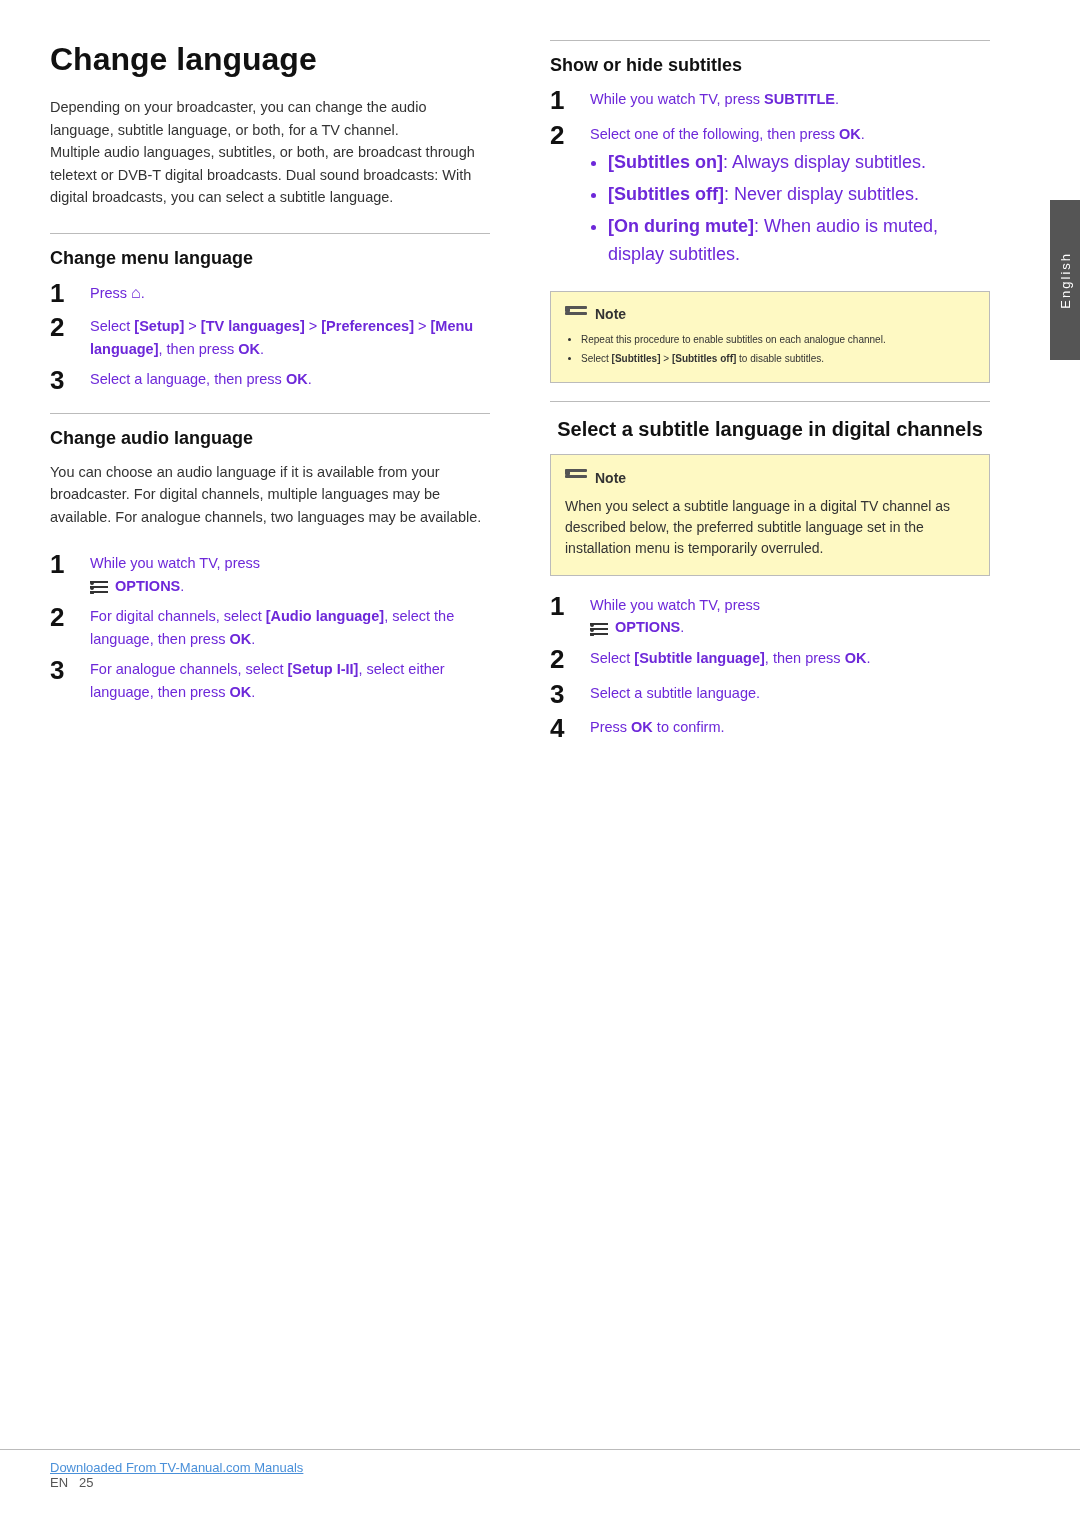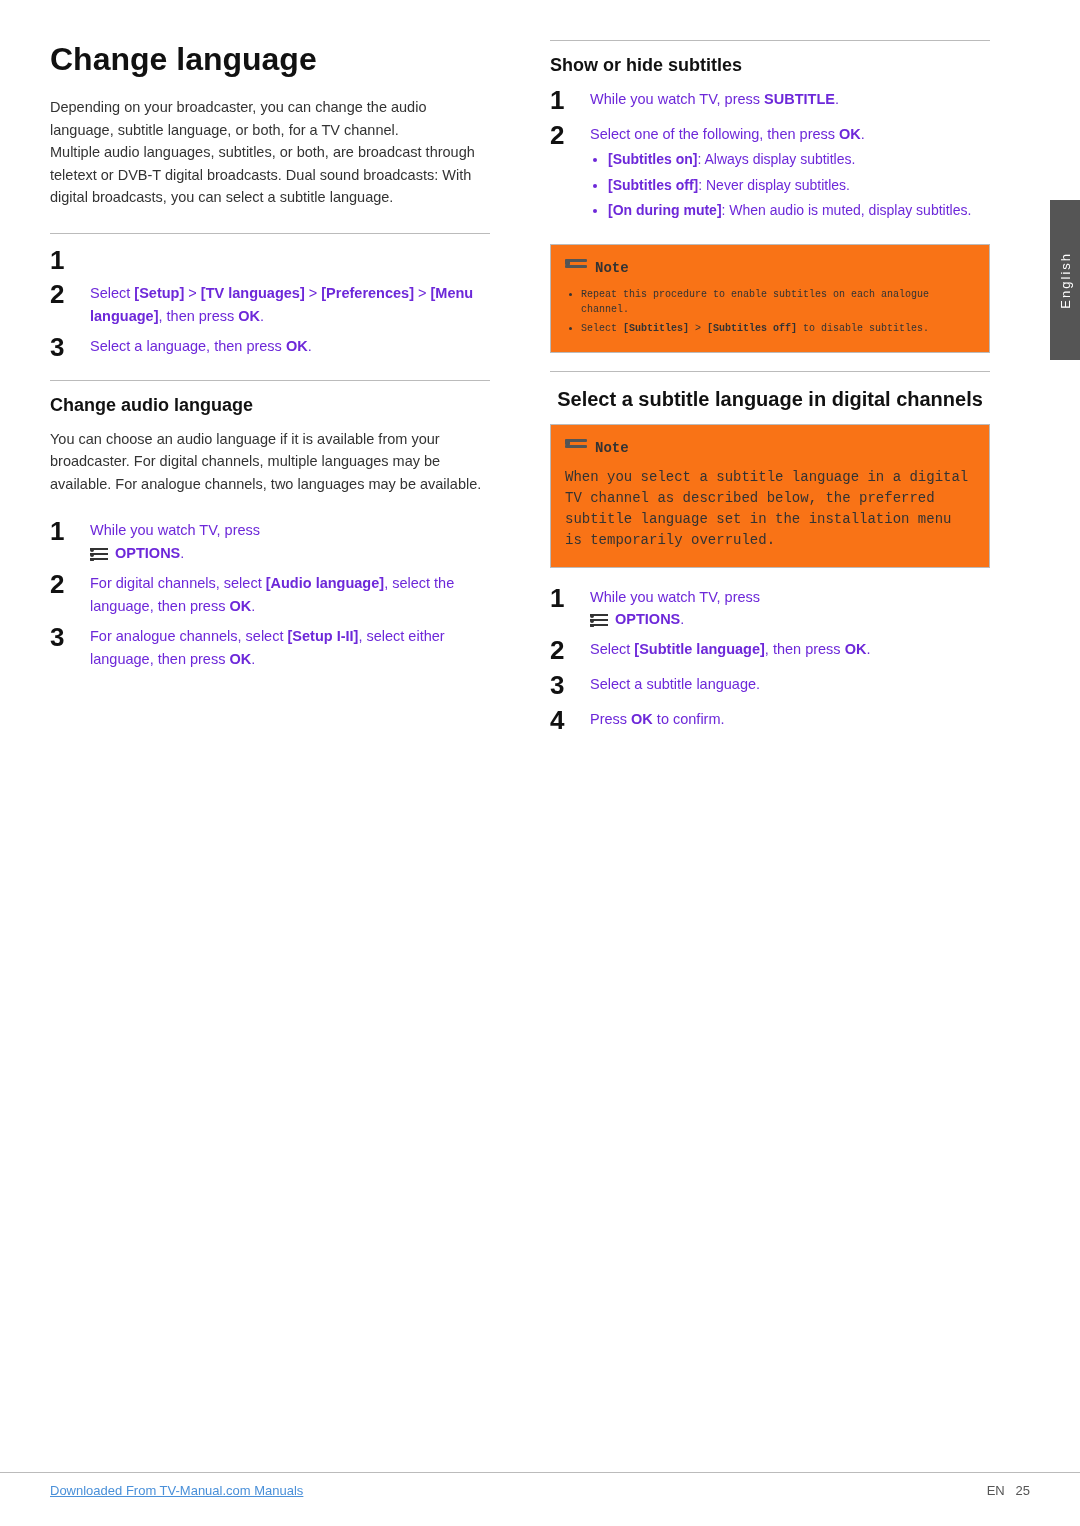--- a/index.html
+++ b/index.html
@@ -134,28 +134,27 @@
       flex: 1;
     }
 
     .step-text b {
       font-weight: bold;
     }
 
     
     .note-box {
       border: 1.5px solid #bbb;
-      background: #f97316;
+      background: #fef9c3;
       padding: 12px 16px 12px 14px;
       margin-bottom: 18px;
       font-size: 14px;
       color: #333;
       line-height: 1.55;
       position: relative;
-      font-family: Liberation Mono, monospace;
     }
 
     .note-header {
       display: flex;
       align-items: center;
       margin-bottom: 6px;
     }
 
     .note-icon {
       display: inline-block;
@@ -185,35 +184,36 @@
     }
 
     
     .bullet-list {
       list-style: disc;
       padding-left: 18px;
       margin-top: 4px;
     }
 
     .bullet-list li {
-      font-size: 14px;
+      font-size: 18px;
       line-height: 1.55;
       margin-bottom: 4px;
     }
 
     
     .footer {
       position: absolute;
       bottom: 28px;
       left: 0;
       right: 0;
       display: flex;
+      flex-direction: column;
       align-items: flex-start;
       justify-content: space-between;
-      padding: 0 50px;
+      padding: 8px 50px;
       border-top: 1.5px solid #bbb;
       padding-top: 10px;
     }
 
     .footer-link {
       color: #4a90d9;
       font-size: 13px;
       text-decoration: underline;
     }
 
@@ -237,25 +237,27 @@
 
   <div class="main-content">
 
     <div class="left-col">
 
       <h1 class="page-title">Change language</h1>
 
       <p class="intro-text">Depending on your broadcaster, you can change the audio language, subtitle language, or both, for a TV channel.<br>Multiple audio languages, subtitles, or both, are broadcast through teletext or DVB-T digital broadcasts. Dual sound broadcasts: With digital broadcasts, you can select a subtitle language.</p>
 
       <hr class="section-divider">
+      <h2 class="section-heading">Change menu language</h2>
 
       <div class="steps">
 
         <div class="step">
           <span class="step-number">1</span>
+          <span class="step-text">Press <span class="house-icon">⌂</span>.</span>
         </div>
 
         <div class="step">
           <span class="step-number">2</span>
           <span class="step-text">Select <b>[Setup]</b> &gt; <b>[TV languages]</b> &gt; <b>[Preferences]</b> &gt; <b>[Menu language]</b>, then press <b>OK</b>.</span>
         </div>
 
         <div class="step">
           <span class="step-number">3</span>
           <span class="step-text">Select a language, then press <b>OK</b>.</span>

